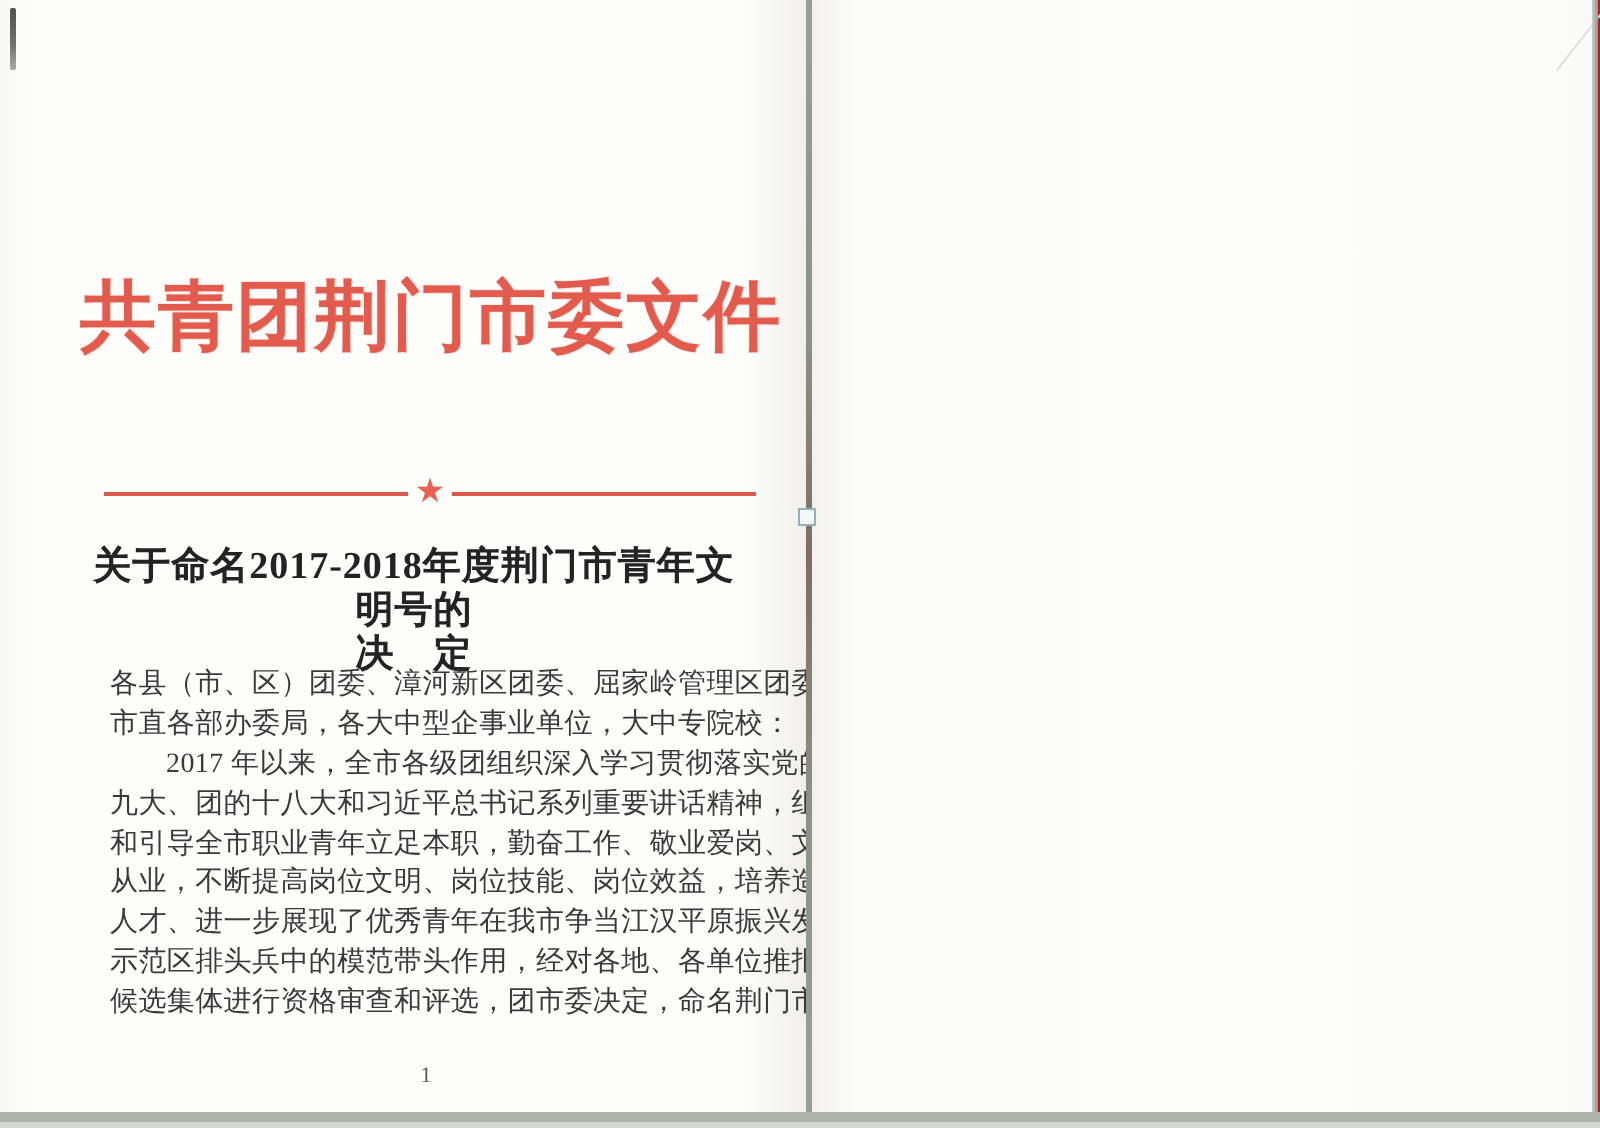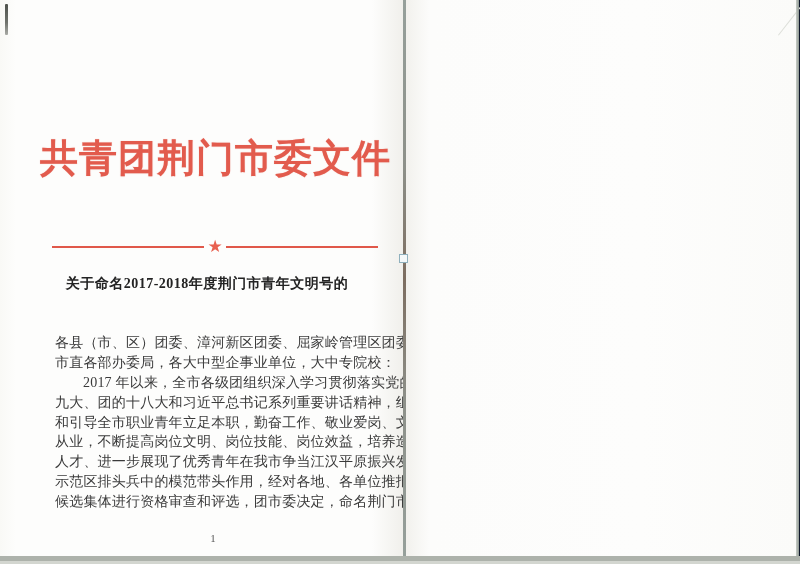--- a/index.html
+++ b/index.html
@@ -3,21 +3,21 @@
 <meta charset="utf-8">
 <style>
   * { margin: 0; padding: 0; box-sizing: border-box; }
   html, body { width: 800px; height: 564px; background: #ffffff; }
   body { font-family: "Liberation Serif", "DejaVu Serif", serif; }
 
   .scan {
     position: relative;
     width: 800px; height: 564px;
     overflow: hidden;
-    background: #0f172a;
+    background: #b91c1c;
   }
 
   
   .page {
     position: absolute;
     top: 0; height: 557px;
     background: #fdfdfc;
   }
   .page-left {
     left: 0; width: 404px;
@@ -93,21 +93,21 @@
     flex: 1; height: 2px; background: #e0584a;
   }
   .red-rule .star {
     color: #e8604f; font-size: 17px; line-height: 17px;
     padding: 0 3px;
     font-family: "DejaVu Sans", sans-serif;
   }
   .doc-title {
     position: absolute; left: 40px; top: 273px; width: 334px;
     text-align: center;
-    font-size: 14px; font-weight: bold; color: #232323;
+    font-size: 19px; font-weight: bold; color: #232323;
     line-height: 22px;
     letter-spacing: 0.5px;
   }
   .body-block {
     position: absolute;
     font-size: 14px;
     color: #3a3a3a;
     line-height: 19.9px;
   }
   .body-block-p1 { left: 55px; top: 333px; width: 322px; }
@@ -139,20 +139,21 @@
 
 
     <div class="red-rule">
       <div class="seg"></div>
       <div class="star">★</div>
       <div class="seg"></div>
     </div>
 
     <div class="doc-title">
       <div>关于命名2017-2018年度荆门市青年文明号的</div>
+      <div>决　定</div>
     </div>
 
     <div class="body-block body-block-p1">
       <div class="line">各县（市、区）团委、漳河新区团委、屈家岭管理区团委，</div>
       <div class="line short">市直各部办委局，各大中型企事业单位，大中专院校：</div>
       <div class="line indent">2017 年以来，全市各级团组织深入学习贯彻落实党的十</div>
       <div class="line">九大、团的十八大和习近平总书记系列重要讲话精神，组织</div>
       <div class="line">和引导全市职业青年立足本职，勤奋工作、敬业爱岗、文明</div>
       <div class="line">从业，不断提高岗位文明、岗位技能、岗位效益，培养造就</div>
       <div class="line">人才、进一步展现了优秀青年在我市争当江汉平原振兴发展</div>

